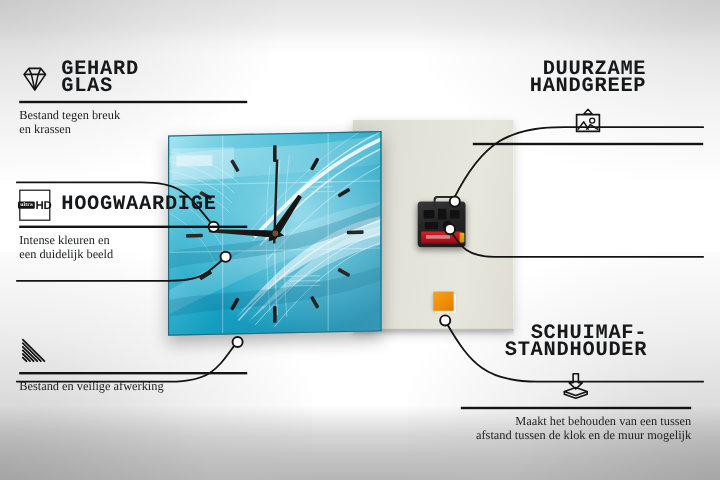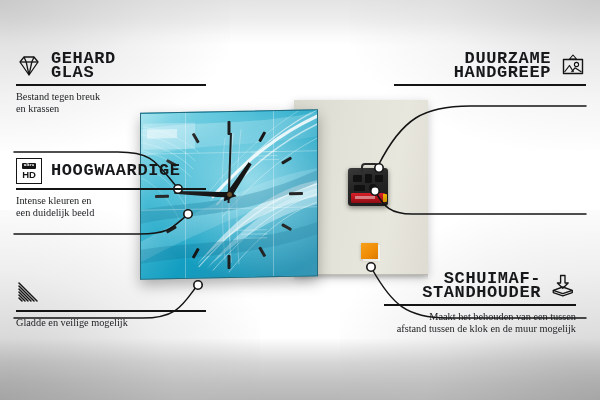--- a/index.html
+++ b/index.html
@@ -154,40 +154,40 @@
   .feature .rule{
     height:1.5px;background:#141414;margin:4px 0 5px 0;
   }
   .feature .desc{
     font-family:"Liberation Serif",serif;
     font-size:10.3px;line-height:12.4px;color:#1b1d1f;
   }
   .feature.left .head{justify-content:flex-start;}
   .feature.left .title{text-align:left;}
   .feature.left .desc{text-align:left;}
-  .feature.right .head{flex-direction:row;justify-content:flex-end;}
+  .feature.right .head{flex-direction:column;justify-content:flex-end;}
   .feature.right .title{text-align:right;}
   .feature.right .desc{text-align:right;}
 
   .ficon{width:26px;height:26px;flex:0 0 26px;display:block;}
   .ficon svg{display:block;width:26px;height:26px;}
 
   
   #f-gehard{left:16px;top:52px;}
   #f-print{left:16px;top:158px;}
   #f-randen{left:16px;top:280px;}
   #f-handgreep{left:394px;top:52px;width:192px;}
   #f-mechanisme{left:394px;top:168px;width:192px;}
   #f-standhouder{left:384px;top:272px;width:192px;}
 
   #f-randen .desc{white-space:nowrap;}
 
   .hd-badge{
     width:26px;height:26px;border:1.6px solid #141414;
-    display:flex;flex-direction:column;align-items:center;justify-content:center;
+    display:flex;align-items:center;justify-content:center;
     line-height:1;box-sizing:border-box;
   }
   .hd-badge .u{font-size:4.6px;font-weight:bold;letter-spacing:.2px;color:#141414;
     background:#141414;color:#fff;padding:0.5px 2px;border-radius:1px;}
   .hd-badge .h{font-size:9.5px;font-weight:bold;color:#141414;margin-top:1px;
     font-family:"Liberation Sans",sans-serif;}
 </style>
 </head>
 <body>
 
@@ -432,21 +432,21 @@
           <path d="M3 9 L15 21"></path>
           <path d="M3 15 L9 21"></path>
           <path d="M3 6 L18 21"></path>
           <path d="M3 12 L12 21"></path>
           <path d="M3 18 L6 21"></path>
         </svg>
       </span>
     </div>
     <div class="rule"></div>
     <div class="desc">
-      <div>Gladde en veilige mogelijk</div>
+      <div>Bestand en veilige afwerking</div>
     </div>
   </div>
 
   <div class="feature right" id="f-handgreep">
     <div class="head">
       <span style="flex:1">
         <span class="title" style="display:block">DUURZAME</span>
         <span class="title" style="display:block">HANDGREEP</span>
       </span>
       <span class="ficon">

